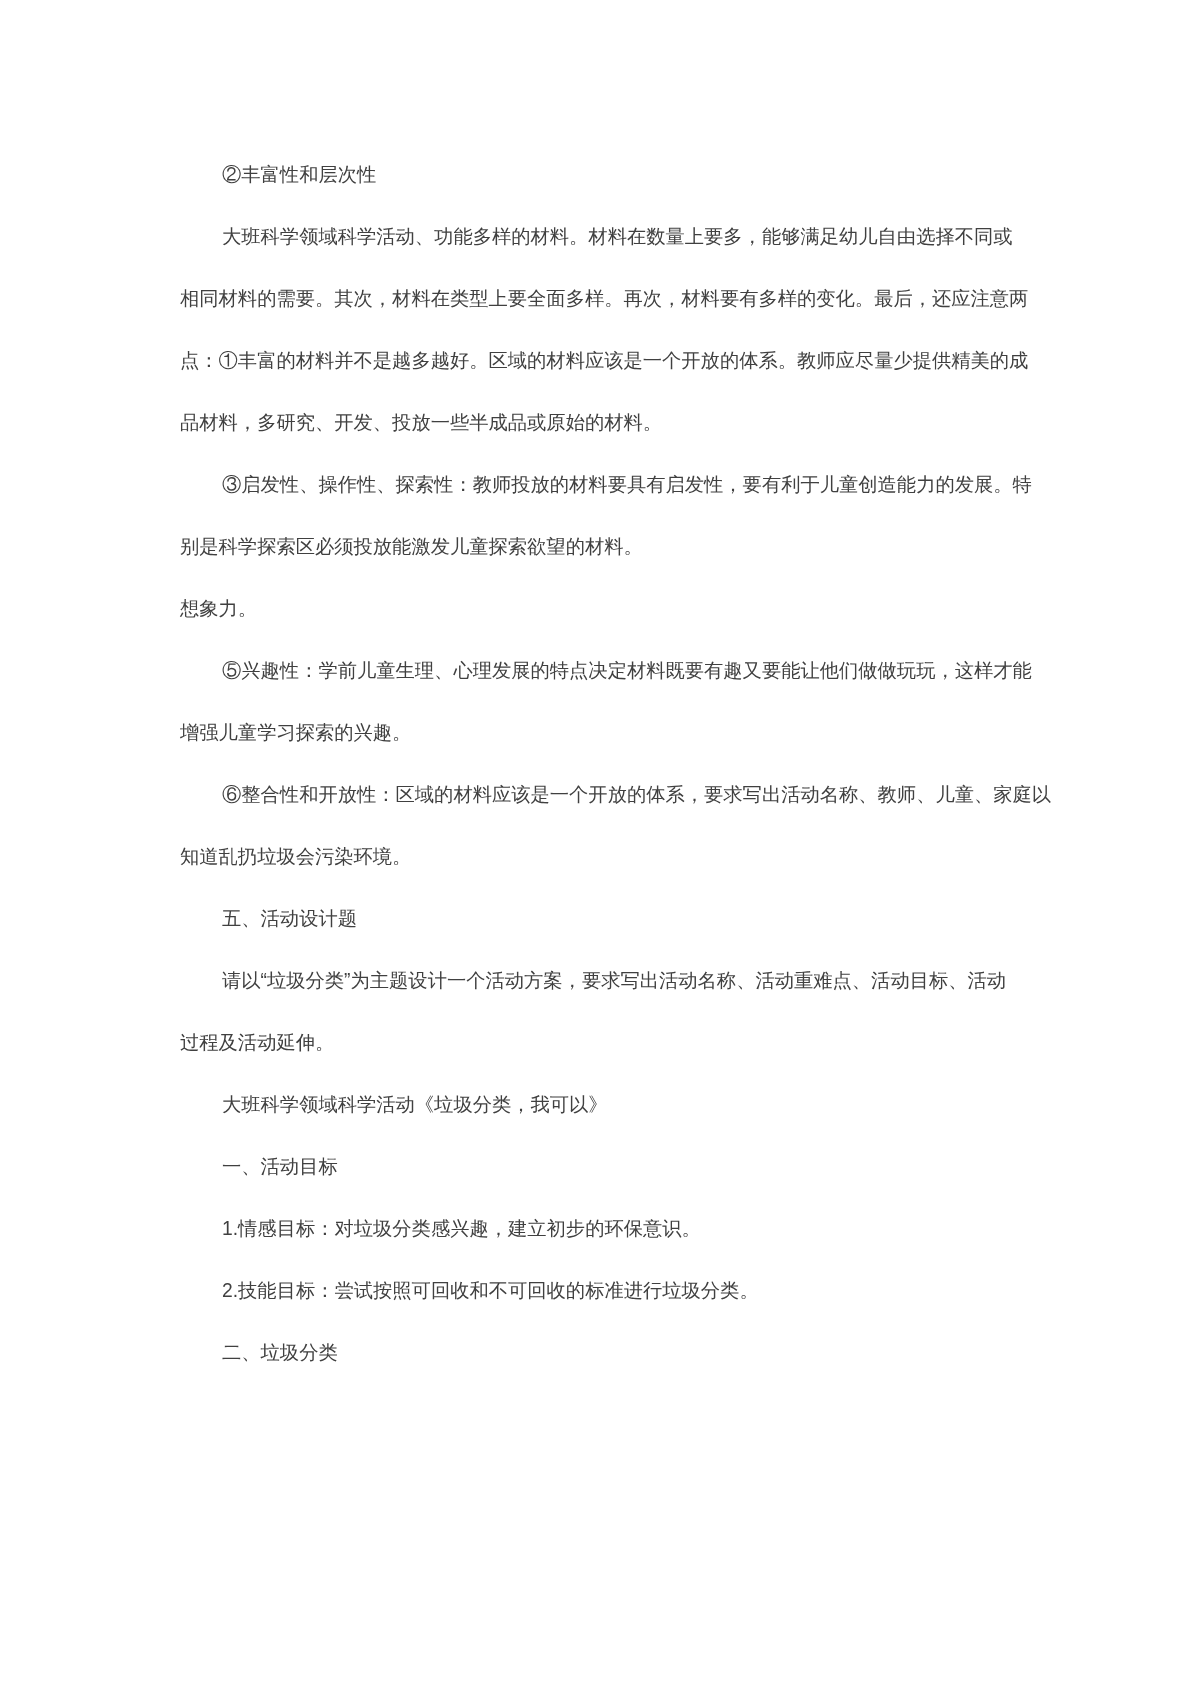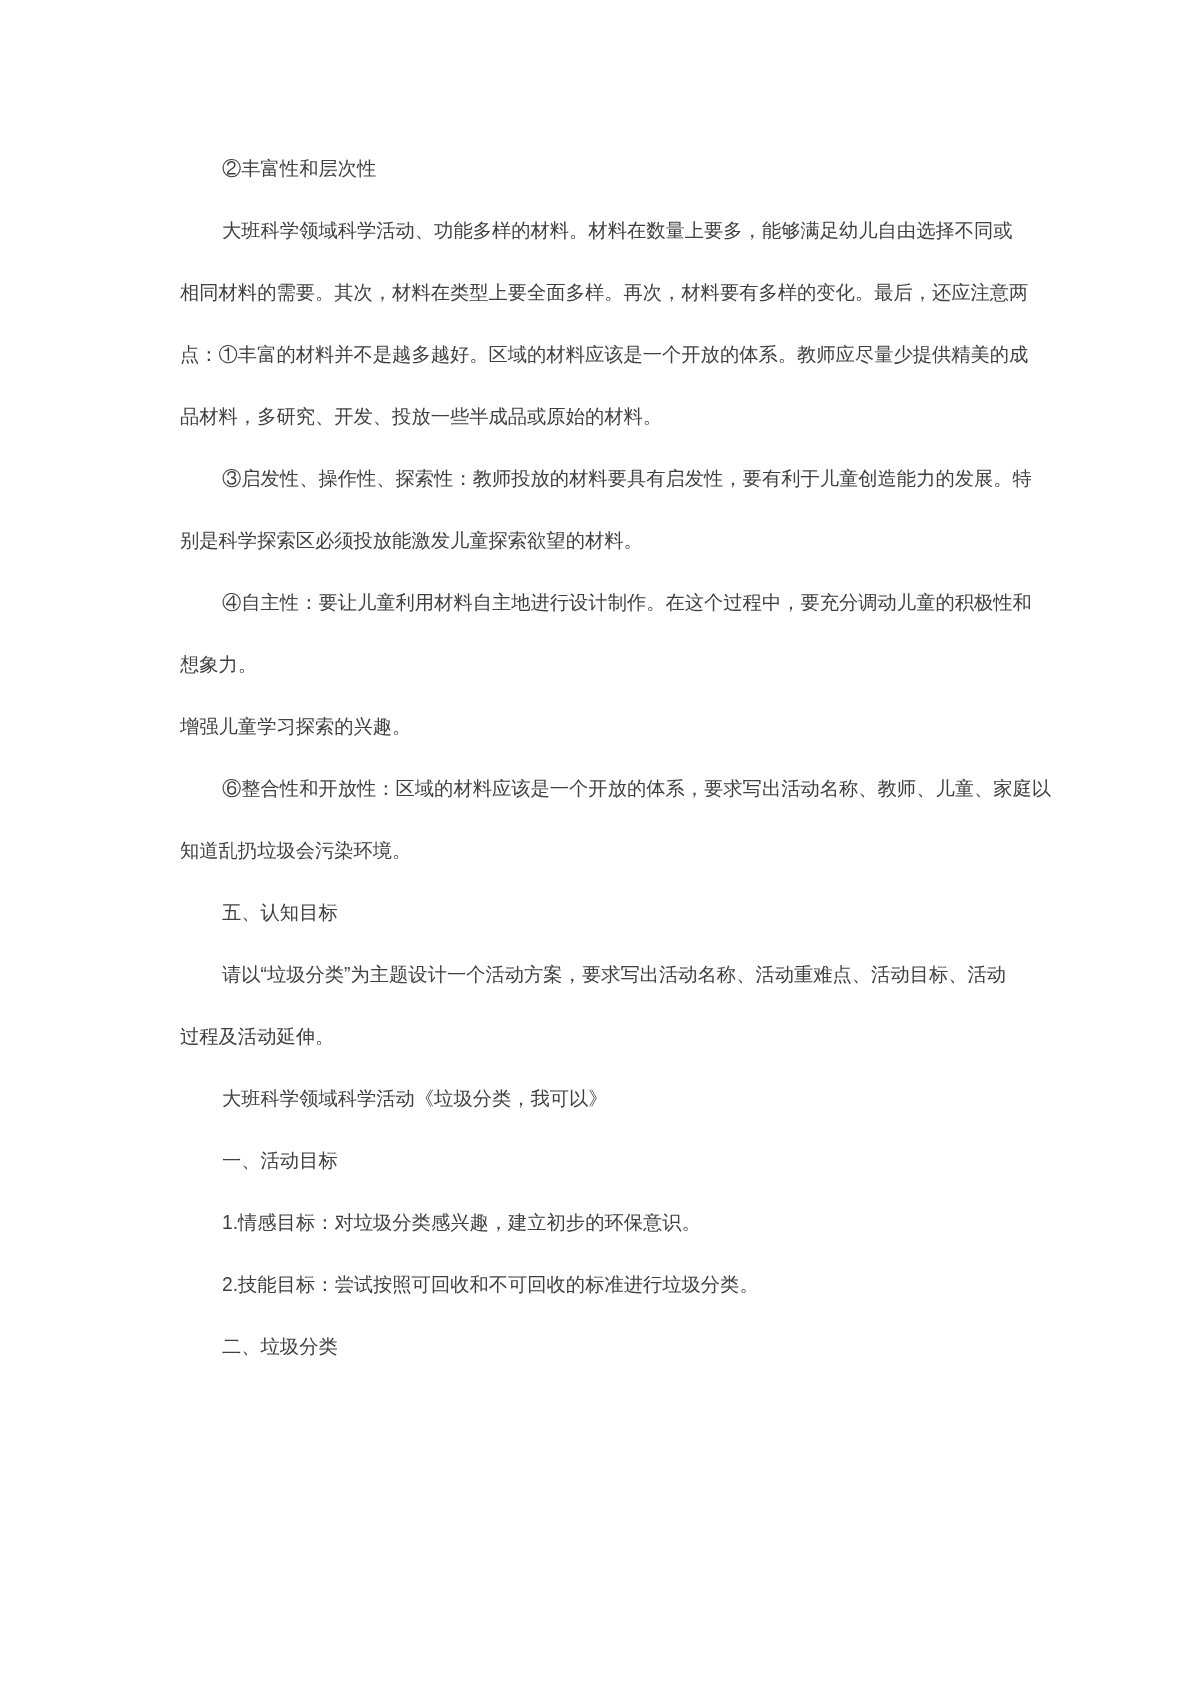--- a/index.html
+++ b/index.html
@@ -15,21 +15,21 @@
     overflow: hidden;
   }
   .page {
     position: absolute;
     inset: 0;
     background: #ffffff;
   }
   .content {
     position: absolute;
     left: 180px;
-    top: 138px;
+    top: 144px;
     width: 840px;
   }
   .paragraph {
     margin: 0;
     padding: 0;
   }
   .line {
     height: 62px;
     line-height: 62px;
     font-size: 19.3px;
@@ -53,32 +53,32 @@
         <div class="line indent">大班科学领域科学活动、功能多样的材料。材料在数量上要多，能够满足幼儿自由选择不同或</div>
         <div class="line">相同材料的需要。其次，材料在类型上要全面多样。再次，材料要有多样的变化。最后，还应注意两</div>
         <div class="line">点：①丰富的材料并不是越多越好。区域的材料应该是一个开放的体系。教师应尽量少提供精美的成</div>
         <div class="line">品材料，多研究、开发、投放一些半成品或原始的材料。</div>
       </div>
       <div class="paragraph">
         <div class="line indent">③启发性、操作性、探索性：教师投放的材料要具有启发性，要有利于儿童创造能力的发展。特</div>
         <div class="line">别是科学探索区必须投放能激发儿童探索欲望的材料。</div>
       </div>
       <div class="paragraph">
-        <div class="line indent">④自主性：要让儿童利用材料自主地进行设计制作。在这个过程中，要充分调动儿童的积极性和</div>
         <div class="line">想象力。</div>
       </div>
       <div class="paragraph">
+        <div class="line indent">⑤兴趣性：学前儿童生理、心理发展的特点决定材料既要有趣又要能让他们做做玩玩，这样才能</div>
         <div class="line">增强儿童学习探索的兴趣。</div>
       </div>
       <div class="paragraph">
         <div class="line indent">⑥整合性和开放性：区域的材料应该是一个开放的体系，要求写出活动名称、教师、儿童、家庭以</div>
         <div class="line">知道乱扔垃圾会污染环境。</div>
       </div>
       <div class="paragraph">
-        <div class="line indent">五、认知目标</div>
+        <div class="line indent">五、活动设计题</div>
       </div>
       <div class="paragraph">
         <div class="line indent">请以“垃圾分类”为主题设计一个活动方案，要求写出活动名称、活动重难点、活动目标、活动</div>
         <div class="line">过程及活动延伸。</div>
       </div>
       <div class="paragraph">
         <div class="line indent">大班科学领域科学活动《垃圾分类，我可以》</div>
       </div>
       <div class="paragraph">
         <div class="line indent">一、活动目标</div>

